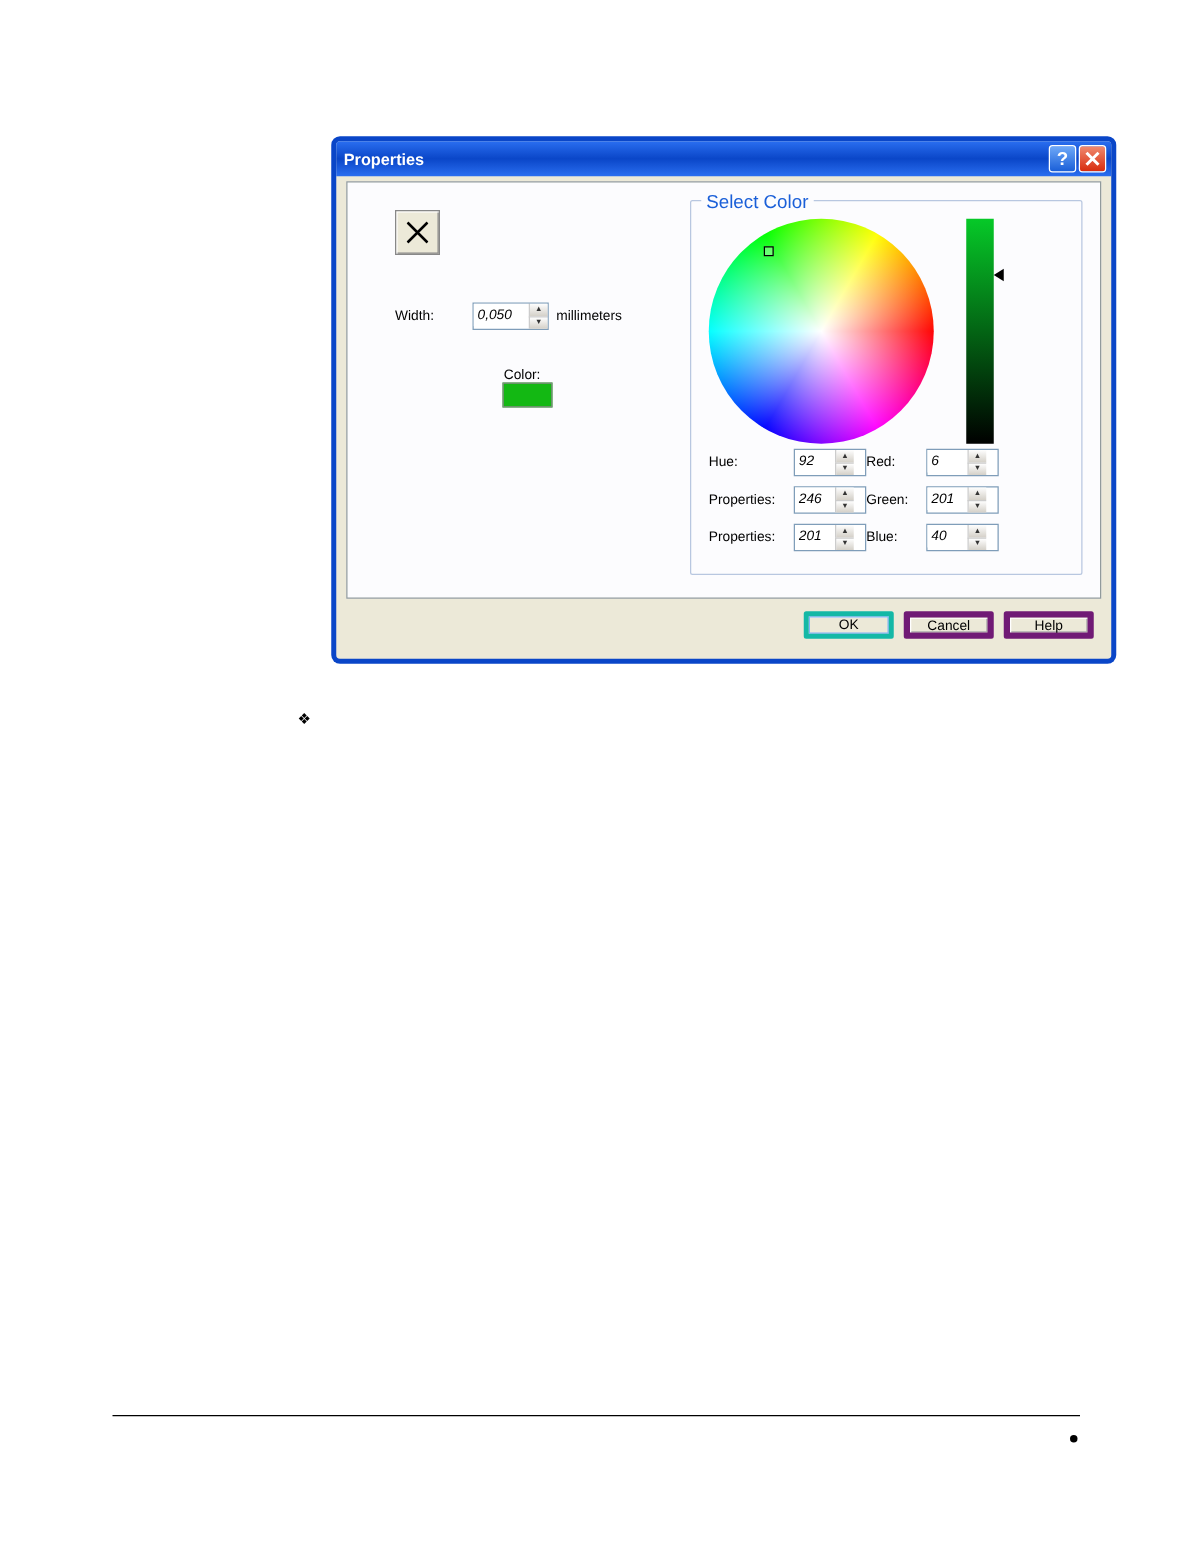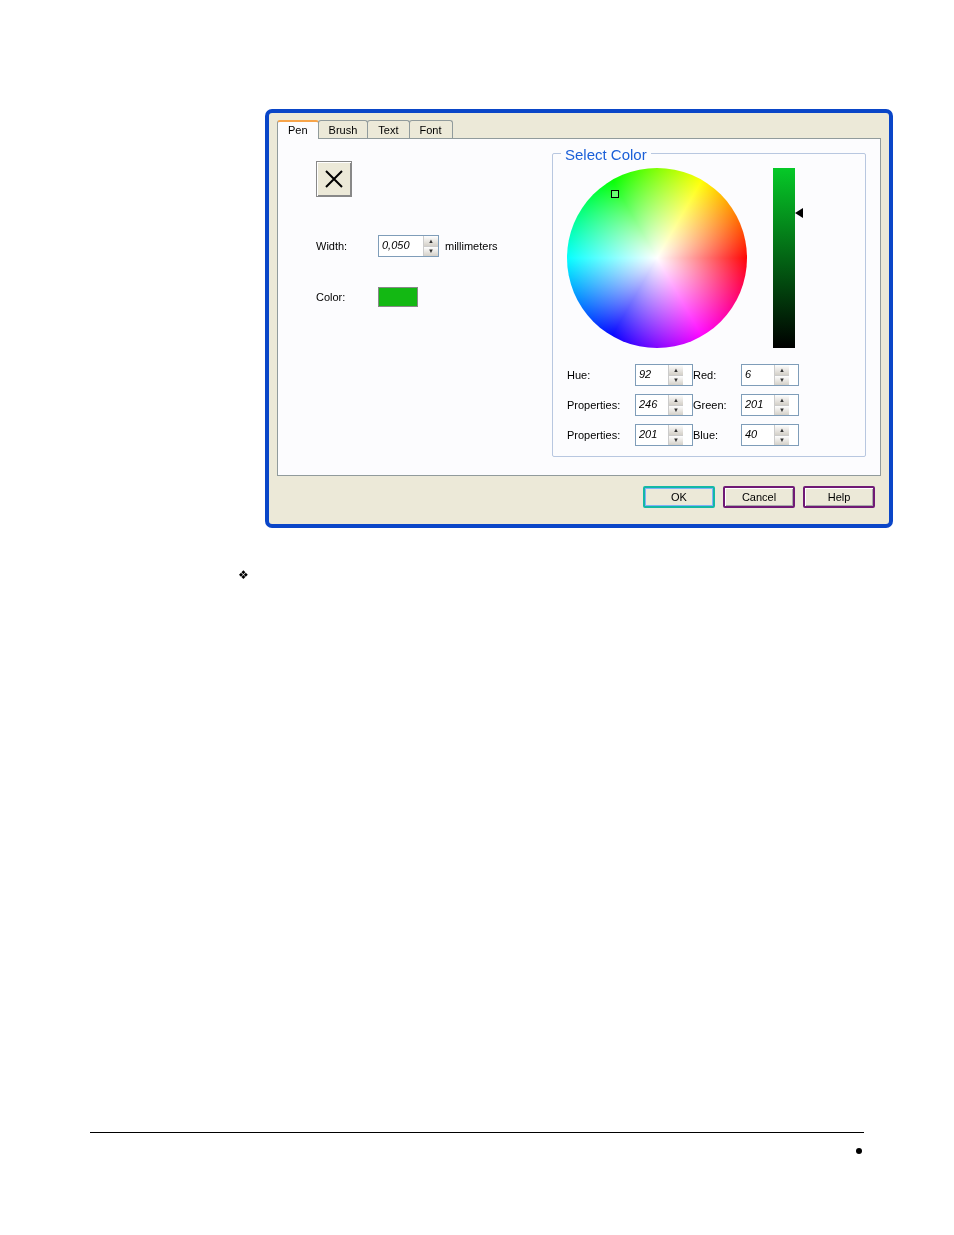--- a/index.html
+++ b/index.html
@@ -30,42 +30,45 @@
   .groupbox{border:1px solid #B8C7E0;border-radius:2px;padding:14px 14px 10px 14px;position:relative;flex:1;}
   .groupbox-legend{position:absolute;top:-8px;left:8px;background:#FCFCFE;padding:0 4px;color:#1a5fd8;font-size:15px;}
   .picker-row{display:flex;align-items:flex-start;}
   .wheel-wrap{width:180px;height:180px;position:relative;}
   .wheel{width:180px;height:180px;border-radius:50%;background:conic-gradient(from 90deg,red,magenta,blue,cyan,lime,yellow,red);position:relative;}
   .wheel::after{content:"";position:absolute;inset:0;border-radius:50%;background:radial-gradient(circle at center,#fff 0%,rgba(255,255,255,0) 72%);}
   .wheel-cursor{position:absolute;width:8px;height:8px;border:1px solid #000;background:rgba(255,255,255,.3);box-sizing:border-box;}
   .vslider-wrap{width:40px;height:180px;margin-left:26px;position:relative;display:flex;}
   .vslider{width:22px;height:180px;background:linear-gradient(to bottom,#06c928 0%,#000 100%);}
   .vslider-arrow{position:absolute;left:22px;width:0;height:0;border-top:5px solid transparent;border-bottom:5px solid transparent;border-right:8px solid #000;}
-  .vals{margin-top:16px;display:grid;grid-template-columns:68px 58px 48px 58px;row-gap:8px;align-items:center;}
+  .vals{margin-top:4px;display:grid;grid-template-columns:68px 58px 48px 58px;row-gap:8px;align-items:center;}
   .vals .spinbox input{width:26px;}
   .btnrow{display:flex;justify-content:flex-end;gap:8px;padding:10px 6px 8px 0;}
-  .btn{min-width:72px;height:22px;border:2px solid #701a75;background:#ECE9D8;border-radius:2px;box-shadow:1px 1px 0 #fff inset,-1px -1px 0 #aaa inset;font-family:inherit;font-size:11px;cursor:default;}
-  .btn.default{border:2px solid #14b8a6;box-shadow:0 0 0 1px #7fb0f8 inset,1px 1px 0 #fff inset;}
+  .btn{min-width:72px;height:22px;border:5px solid #701a75;background:#ECE9D8;border-radius:2px;box-shadow:1px 1px 0 #fff inset,-1px -1px 0 #aaa inset;font-family:inherit;font-size:11px;cursor:default;}
+  .btn.default{border:4px solid #14b8a6;box-shadow:0 0 0 1px #7fb0f8 inset,1px 1px 0 #fff inset;}
   .hr{position:absolute;left:90px;right:90px;top:1132px;border-top:1px solid #000;}
   .dot{position:absolute;left:856px;top:1148px;width:6px;height:6px;border-radius:50%;background:#000;}
   .bullet{position:absolute;left:238px;top:568px;font-size:12px;color:#000;}
 </style>
 </head>
 <body>
 <div class="page">
 
   <div class="dialog">
+    <div class="titlebar">
+      <span class="titlebar-title">Properties</span>
+      <div class="titlebar-btn titlebar-help">?</div>
+      <div class="titlebar-btn titlebar-close">
+        <svg viewBox="0 0 10 10" width="12" height="12">
+            <path d="M1 1 L9 9 M9 1 L1 9" stroke="#fff" stroke-width="2" fill="none"></path>
+          </svg>
+      </div>
+    </div>
 
     <div class="body">
-      <div class="tabs">
-        <div class="tab active"><span>Pen</span></div>
-        <div class="tab"><span>Brush</span></div>
-        <div class="tab"><span>Text</span></div>
-        <div class="tab"><span>Font</span></div>
-      </div>
 
       <div class="tabpage">
 
         <div class="leftcol">
           <div class="pattern-btn">
             <svg class="pattern-x" viewBox="0 0 18 18">
               <path d="M1 1 L17 17 M17 1 L1 17" stroke="#000" stroke-width="2" fill="none"></path>
             </svg>
           </div>
 
@@ -74,21 +77,21 @@
             <span class="spinbox">
               <input type="text" value="0,050" style="">
               <span class="spin-btns">
                 <span class="spin-btn">▲</span>
                 <span class="spin-btn">▼</span>
               </span>
             </span>
             <span class="unit">millimeters</span>
           </div>
 
-          <div class="row" style="margin-top:30px;">
+          <div class="row" style="margin-top:30px;flex-direction:column;">
             <span class="row-label">Color:</span>
             <span class="color-sw" style="background: rgb(19, 184, 19);"></span>
           </div>
         </div>
 
         <div class="groupbox">
           <span class="groupbox-legend">Select Color</span>
 
           <div class="picker-row">
             <div class="wheel-wrap">

